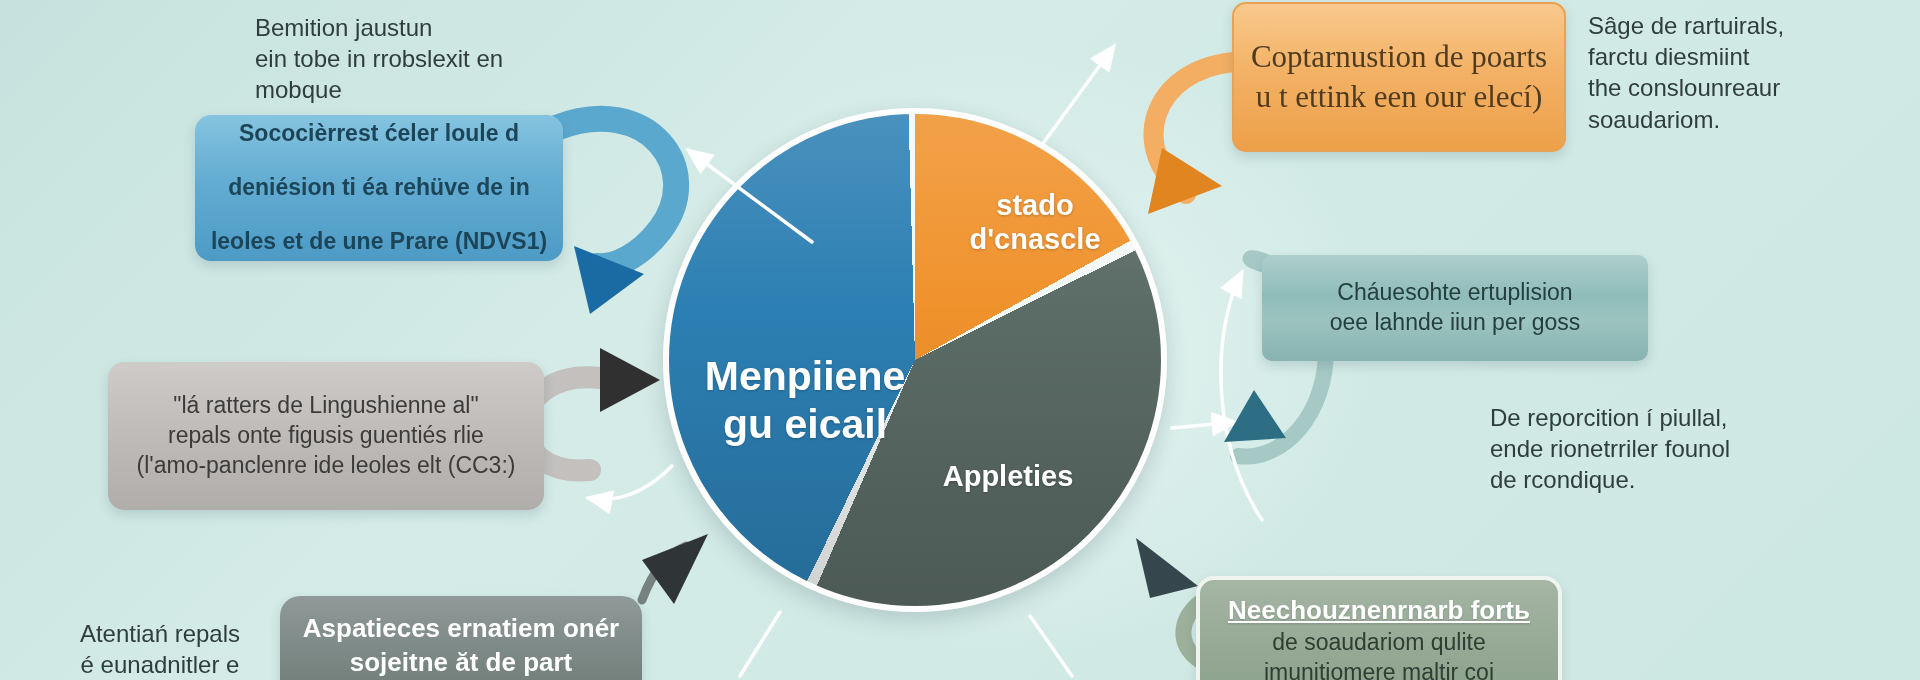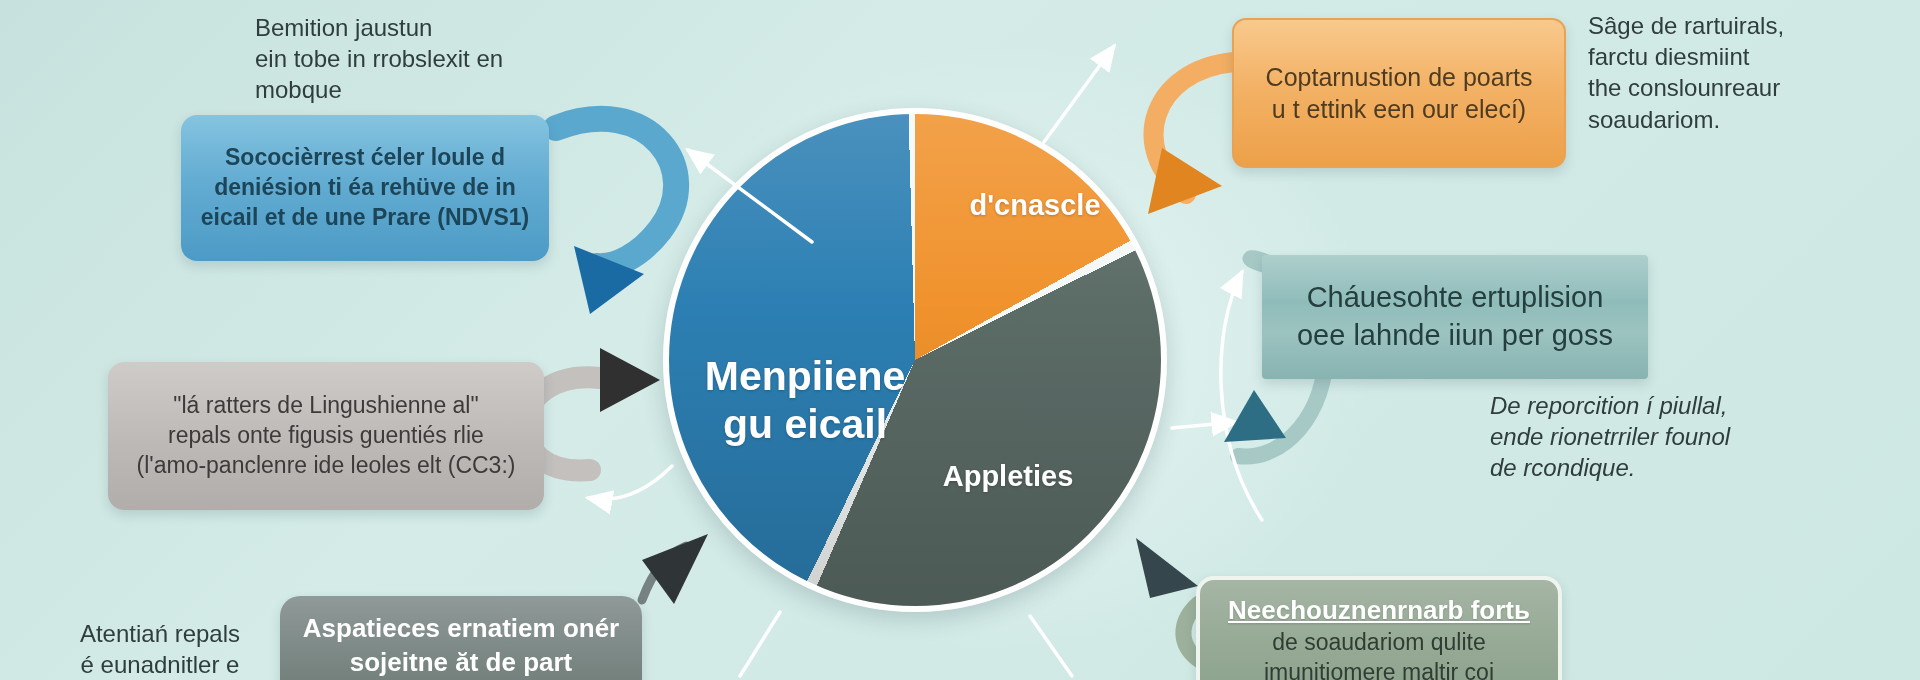--- a/index.html
+++ b/index.html
@@ -39,56 +39,56 @@
   }
   .pie-label.blue{left:690px;top:352px;width:230px;font-size:41px;}
   .pie-label.orange{left:935px;top:188px;width:200px;font-size:29px;}
   .pie-label.slate{left:908px;top:412px;width:200px;font-size:29px;margin-top:47px;}
   
   .box{
     position:absolute;z-index:3;display:flex;flex-direction:column;justify-content:center;
     text-align:center;line-height:1.3;box-shadow:0 5px 12px rgba(40,70,80,.16);
   }
   .box.blue{
-    left:181px;top:115px;width:368px;height:146px;border-radius:16px;
+    left:195px;top:115px;width:368px;height:146px;border-radius:16px;
     background:linear-gradient(180deg,#85c4e0 0%,#63acd2 45%,#4c9bc6 100%);
-    color:#1d4558;font-size:23px;font-weight:bold;
+    color:#1d4558;font-size:23px;font-weight:bold;gap:24px;
   }
   .box.gray{
     left:108px;top:362px;width:436px;height:148px;border-radius:16px;
     background:linear-gradient(180deg,#cecbc9 0%,#bcb9b7 55%,#b0adab 100%);
     color:#3c3b39;font-size:23px;
   }
   .box.darkgray{
     left:280px;top:596px;width:362px;height:110px;border-radius:20px 20px 0 0;
     background:linear-gradient(180deg,#909a99 0%,#76837f 60%,#6d7a79 100%);
     color:#fff;font-size:26px;font-weight:bold;justify-content:flex-start;padding-top:16px;
   }
   .box.orange{
-    left:1232px;top:18px;width:330px;height:146px;border-radius:14px;
+    left:1232px;top:2px;width:330px;height:146px;border-radius:14px;
     background:linear-gradient(180deg,#f8c98d 0%,#f3b266 45%,#eda049 100%);
-    border:2px solid #e8a254;color:#4f3c20;font-size:25px;
+    border:2px solid #e8a254;color:#4f3c20;font-size:31px;font-family:Liberation Serif, serif;
   }
   .box.teal{
-    left:1262px;top:255px;width:386px;height:124px;border-radius:4px;
+    left:1262px;top:255px;width:386px;height:106px;border-radius:10px;
     background:linear-gradient(180deg,#aecfcc 0%,#8fbcba 38%,#9cc3c0 62%,#87b3b1 100%);
-    color:#243f3d;font-size:29px;
+    color:#243f3d;font-size:23px;
   }
   .box.green{
     left:1196px;top:576px;width:358px;height:120px;border-radius:18px;
     border:4px solid #eff5ee;justify-content:flex-start;padding-top:14px;
     background:linear-gradient(180deg,#a5b6a4 0%,#94a893 55%,#8aa089 100%);
     color:#2f3d33;font-size:23px;
   }
   .box.green .first{color:#fff;font-weight:bold;font-size:26px;text-shadow:0 1px 2px rgba(0,0,0,.18);text-decoration:underline;}
   
   .note{position:absolute;z-index:3;color:#2f3e3d;font-size:24px;line-height:1.3;}
   .note.tl{left:255px;top:12px;width:380px;}
   .note.tr{left:1588px;top:10px;width:320px;}
-  .note.r{left:1490px;top:390px;width:340px;font-style:italic;}
+  .note.r{left:1490px;top:402px;width:340px;}
   .note.bl{left:55px;top:618px;width:210px;text-align:center;}
 </style>
 </head>
 <body>
 
 <div class="stage">
 
   <svg id="hooks" class="layer" width="1920" height="680" viewBox="0 0 1920 680">
     <g fill="none" stroke-linecap="round">
       <path d="M 556 128 C 648 92 706 170 660 230 C 640 256 615 268 596 266" stroke="#5ba8cf" stroke-width="26"></path>
@@ -100,30 +100,31 @@
     </g>
   </svg>
 
   <div class="pie"></div>
 
   <div class="pie-label blue">
     <div>Menpiiene</div>
     <div>gu eicail</div>
   </div>
   <div class="pie-label orange">
+    <div>stado</div>
     <div>d'cnascle</div>
   </div>
   <div class="pie-label slate">
     <div>Appleties</div>
   </div>
 
   <div class="box blue">
     <div>Sococièrrest ćeler loule d</div>
     <div>deniésion ti éa rehüve de in</div>
-    <div>eicail et de une Prare (NDVS1)</div>
+    <div>leoles et de une Prare (NDVS1)</div>
   </div>
 
   <div class="box gray">
     <div>"lá ratters de Lingushienne al"</div>
     <div>repals onte figusis guentiés rlie</div>
     <div>(l'amo-panclenre ide leoles elt (CC3:)</div>
   </div>
 
   <div class="box darkgray">
     <div>Aspatieces ernatiem onér</div>

